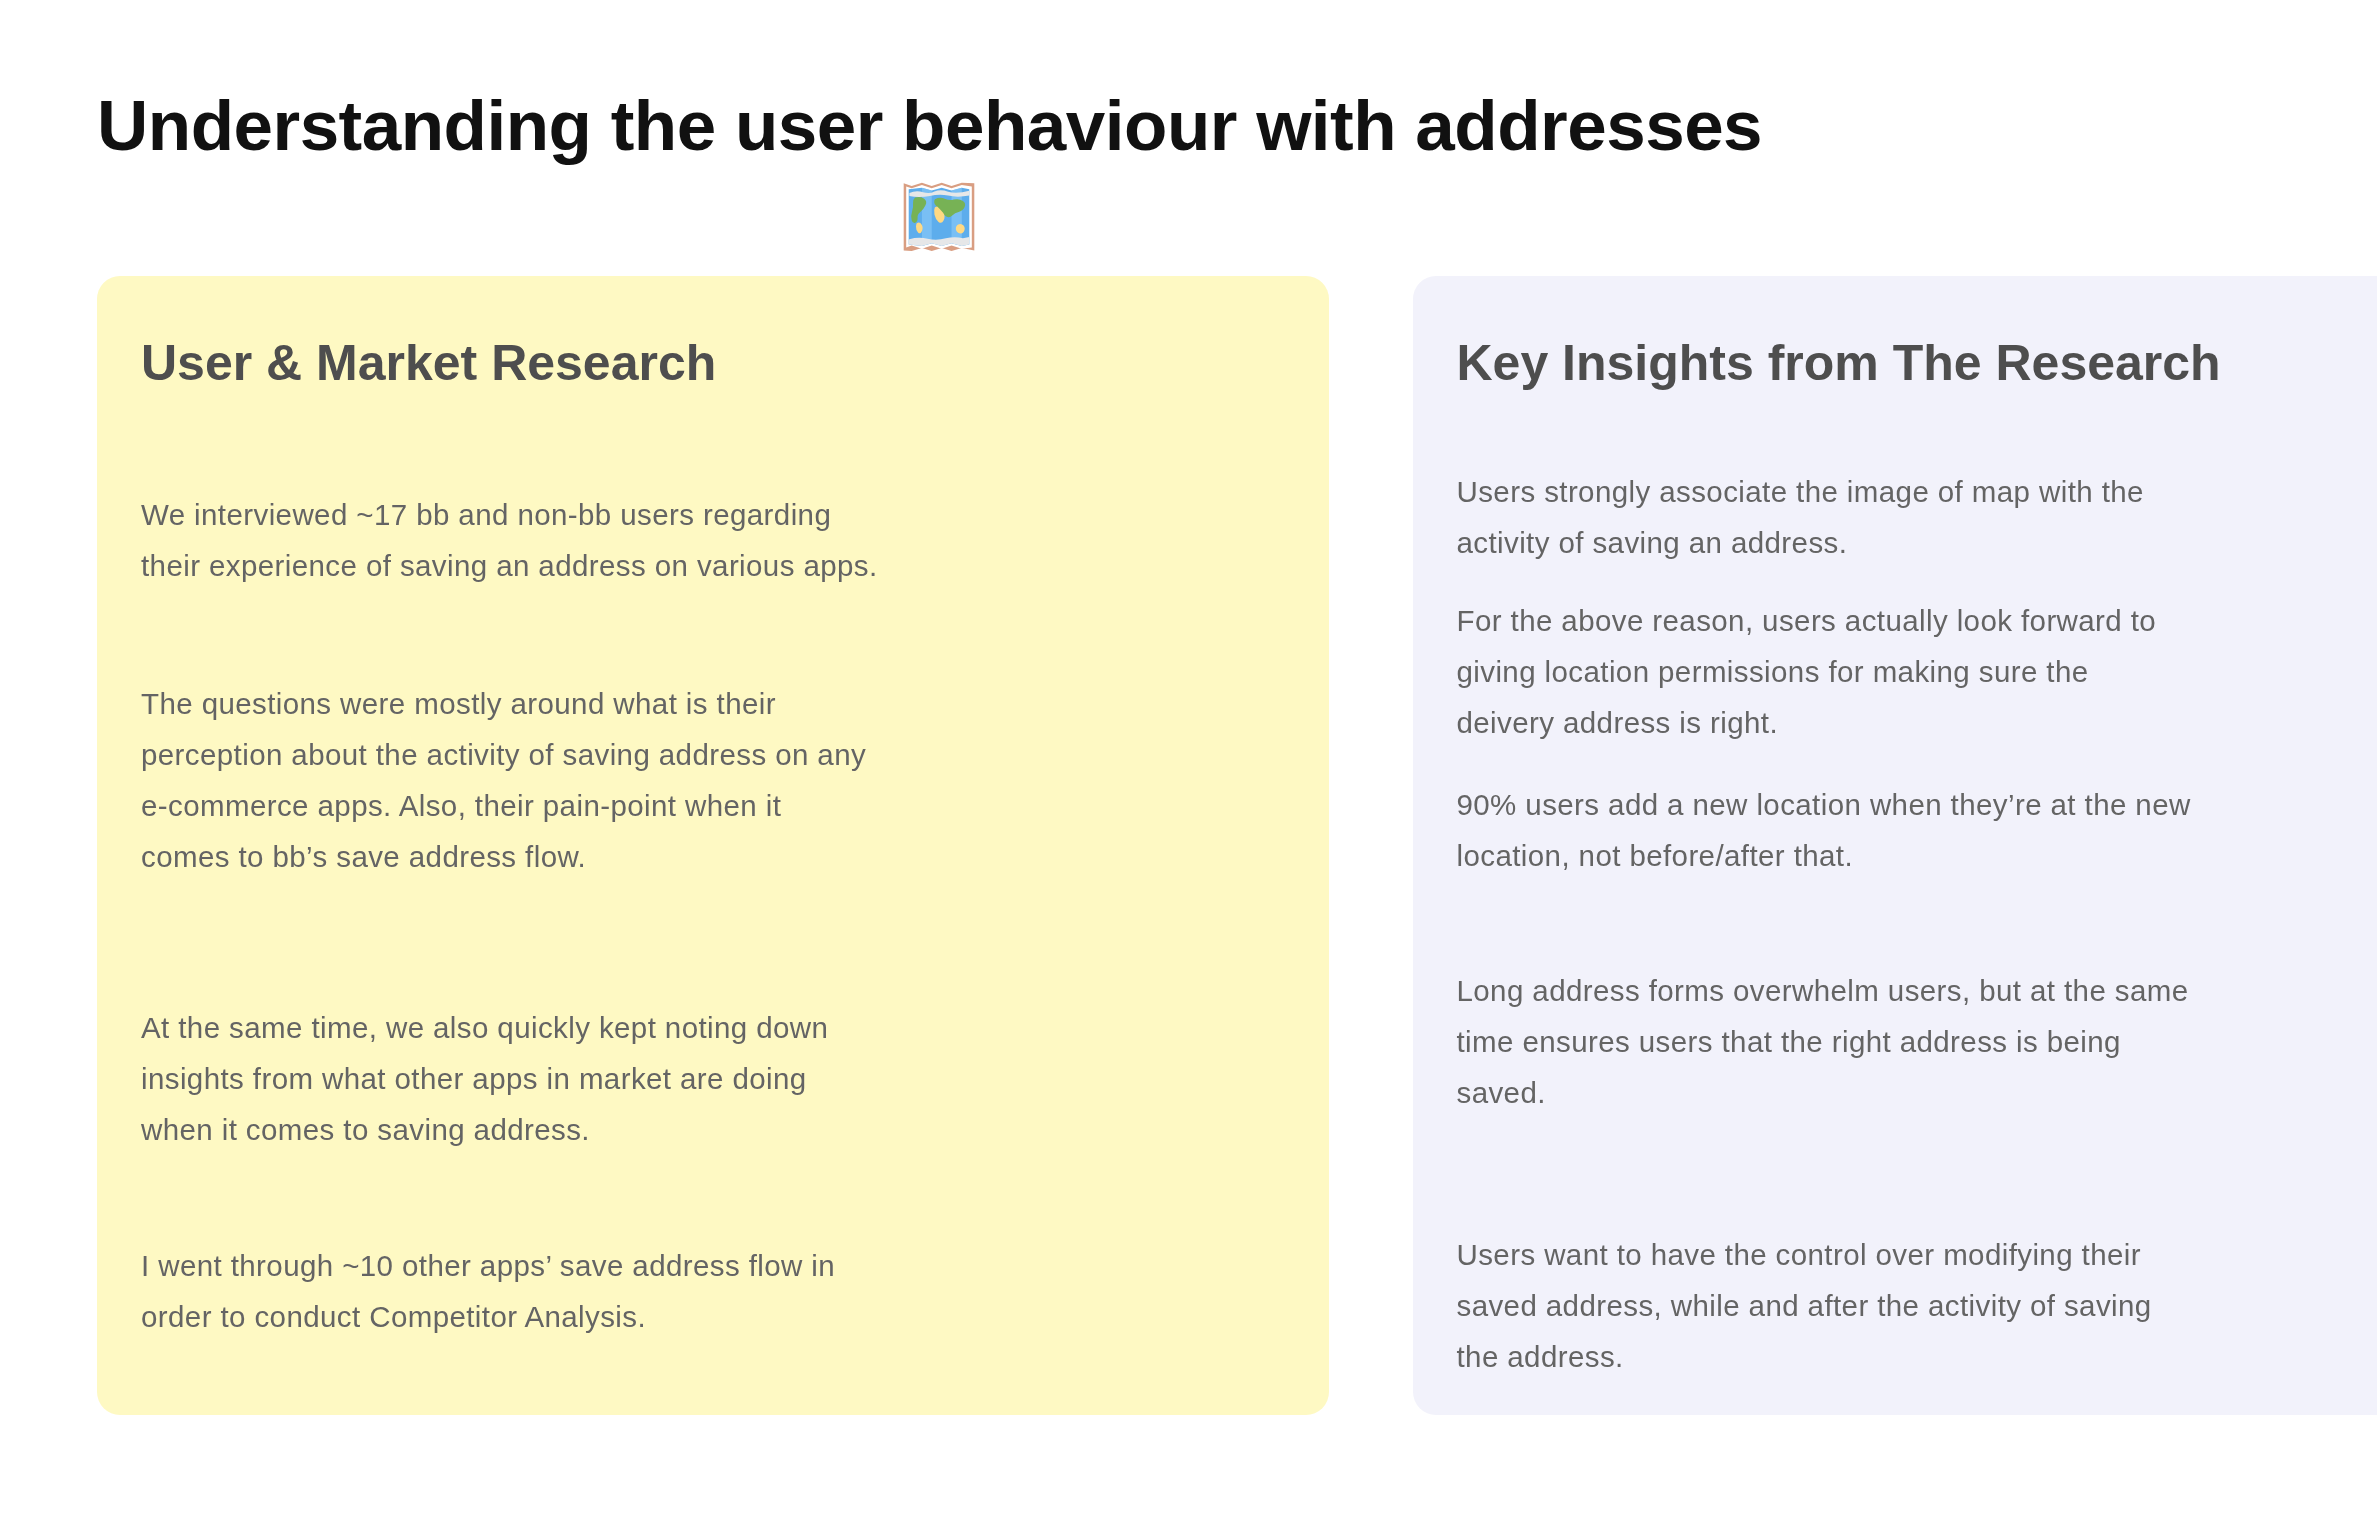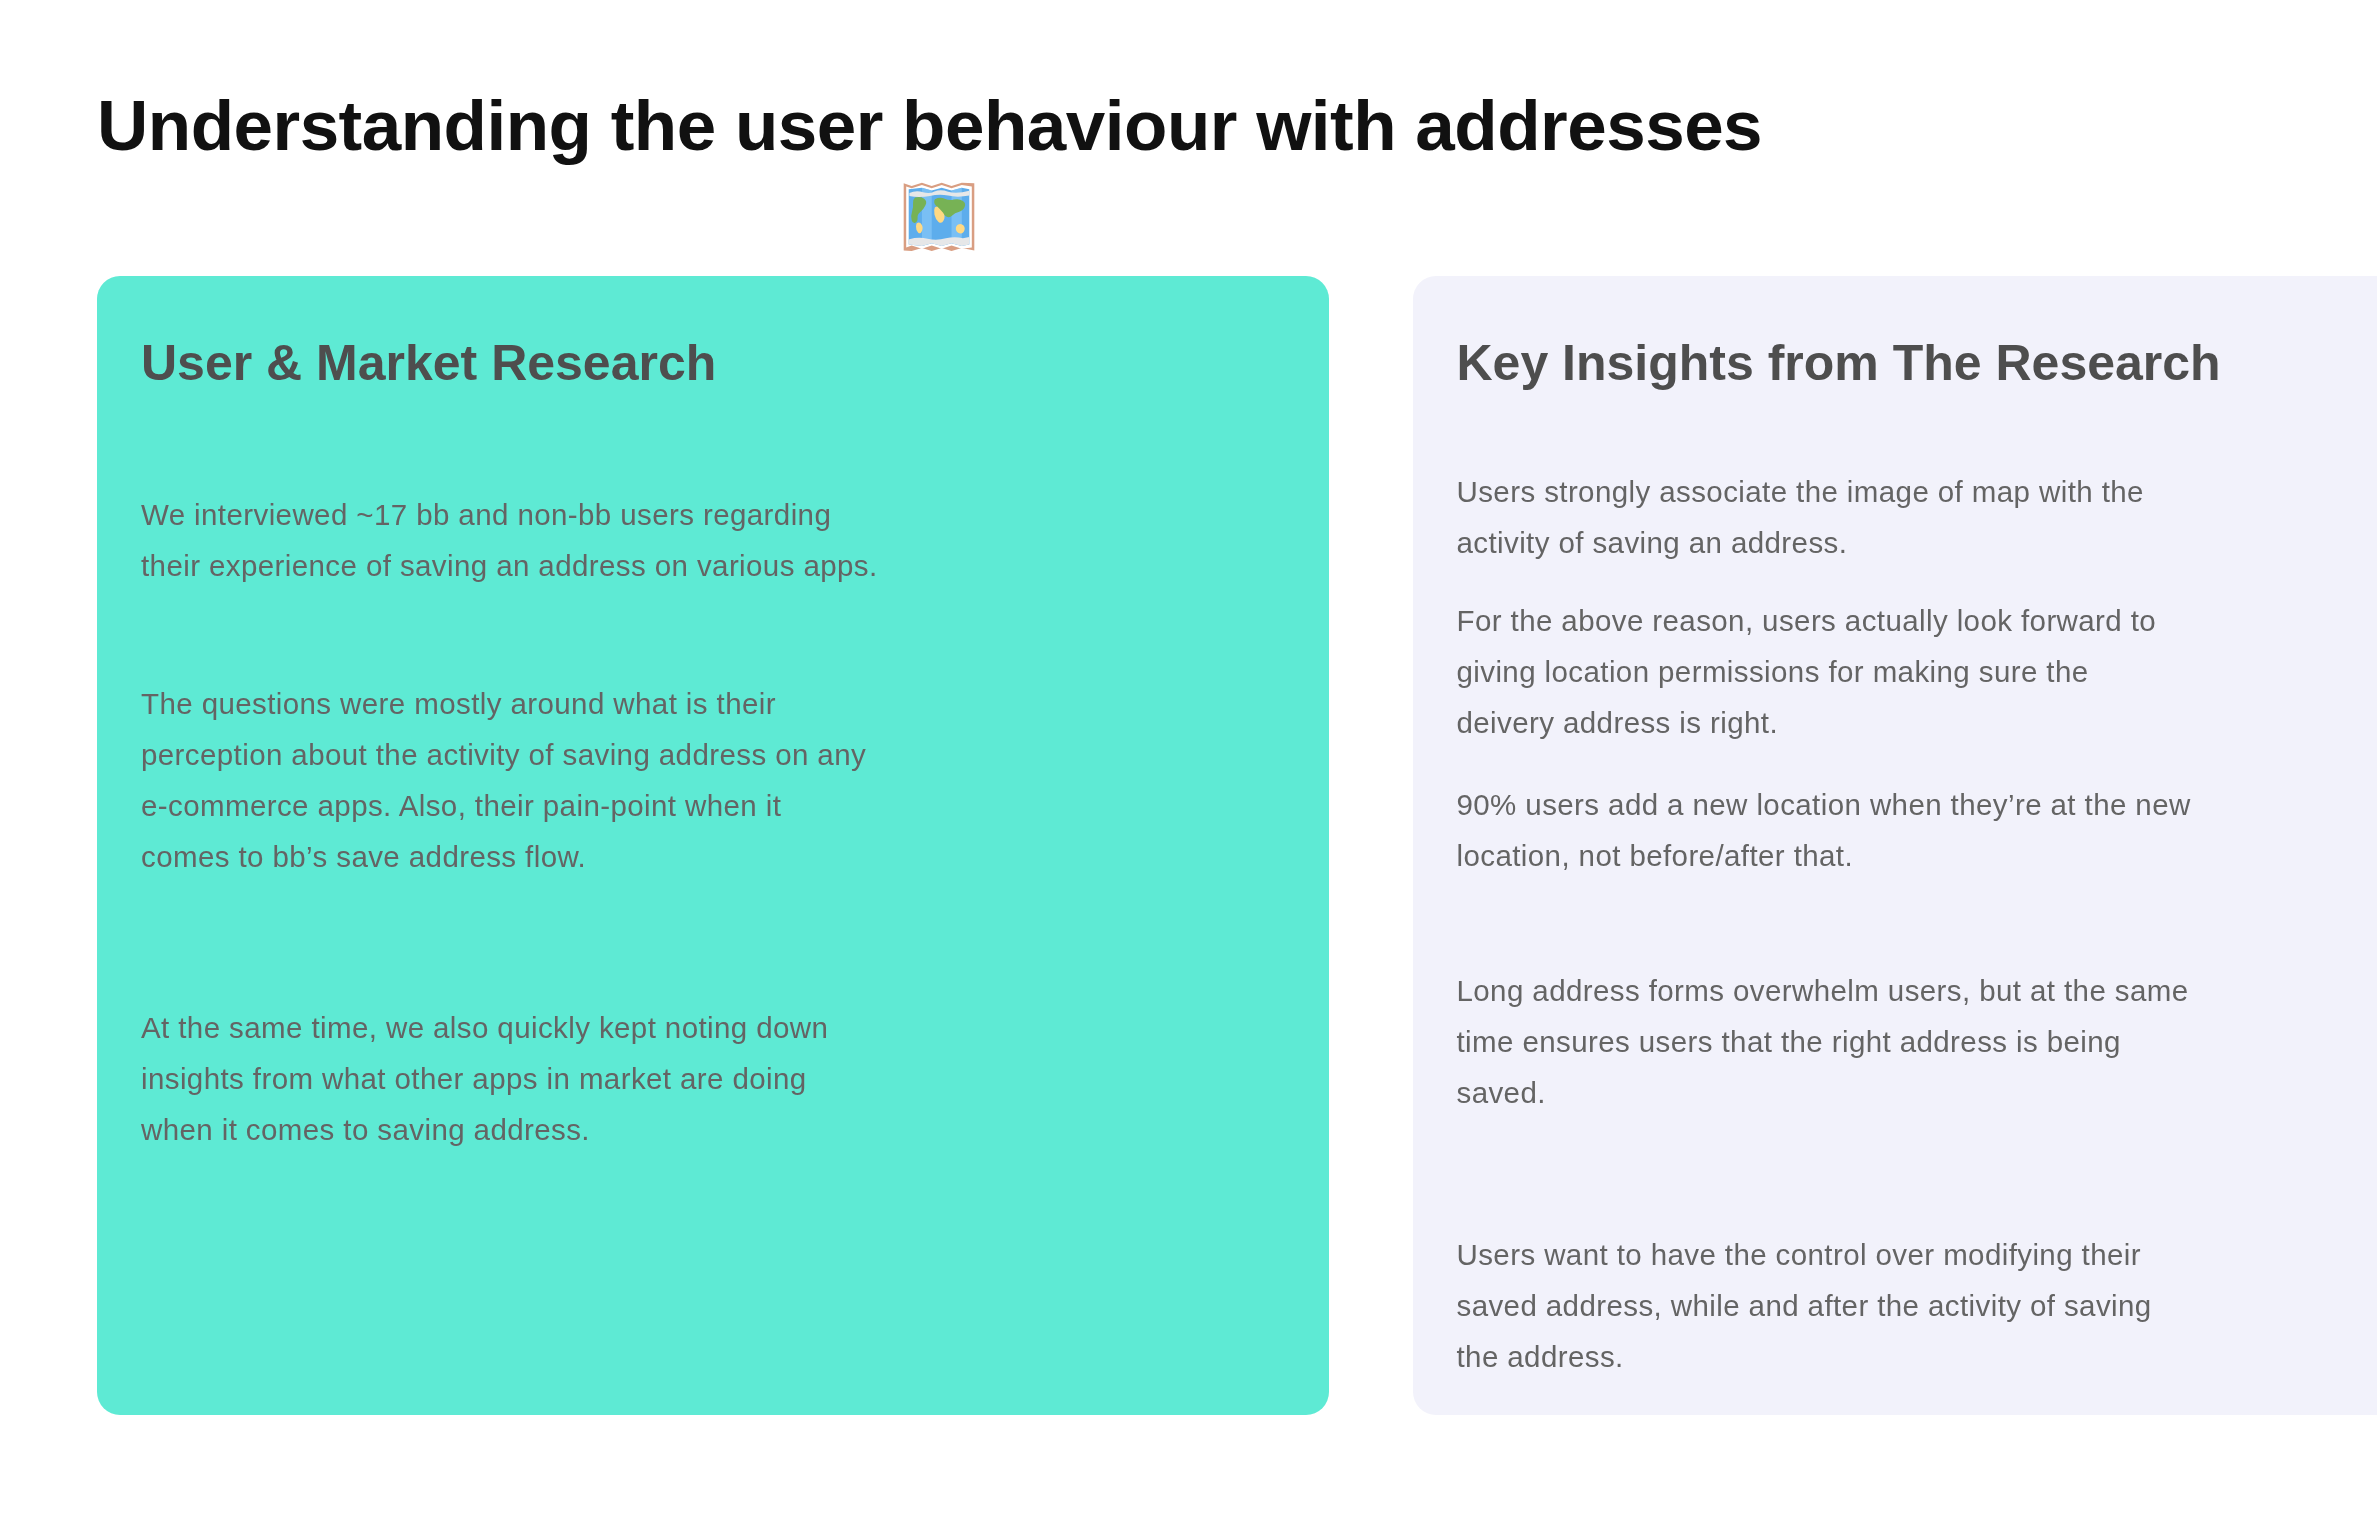--- a/index.html
+++ b/index.html
@@ -47,21 +47,21 @@
   }
 
   .card {
     width: 1232px;
     height: 1139px;
     border-radius: 23px;
     padding: 56px 44px 43px 44px;
     overflow: hidden;
   }
 
-  .card-green  { background: #5eead4; }
+  .card-green  { background: #fef9c3; }
   .card-lavender { background: #f2f2fb; }
 
   .card h2 {
     font-size: 50px;
     font-weight: 700;
     color: #4e4e4e;
     letter-spacing: 0px;
     line-height: 1.25;
   }
 
@@ -116,20 +116,22 @@
       <h2>User &amp; Market Research</h2>
       <p class="p0">We interviewed ~17 bb and non-bb users regarding
 their experience of saving an address on various apps.</p>
       <p class="p1">The questions were mostly around what is their
 perception about the activity of saving address on any
 e-commerce apps. Also, their pain-point when it
 comes to bb’s save address flow.</p>
       <p class="p2">At the same time, we also quickly kept noting down
 insights from what other apps in market are doing
 when it comes to saving address.</p>
+      <p class="p3">I went through ~10 other apps’ save address flow in
+order to conduct Competitor Analysis.</p>
     </section>
 
     <section class="card card-lavender">
       <h2>Key Insights from The Research</h2>
       <p class="p0">Users strongly associate the image of map with the
 activity of saving an address.</p>
       <p class="p1">For the above reason, users actually look forward to
 giving location permissions for making sure the
 deivery address is right.</p>
       <p class="p2">90% users add a new location when they’re at the new

